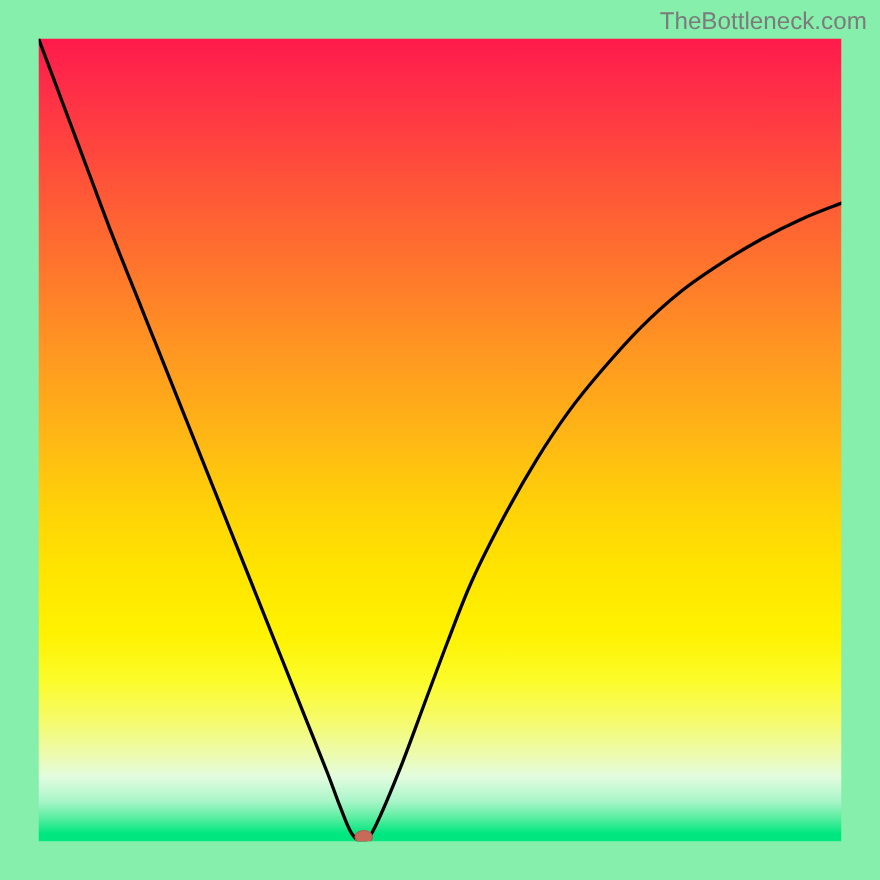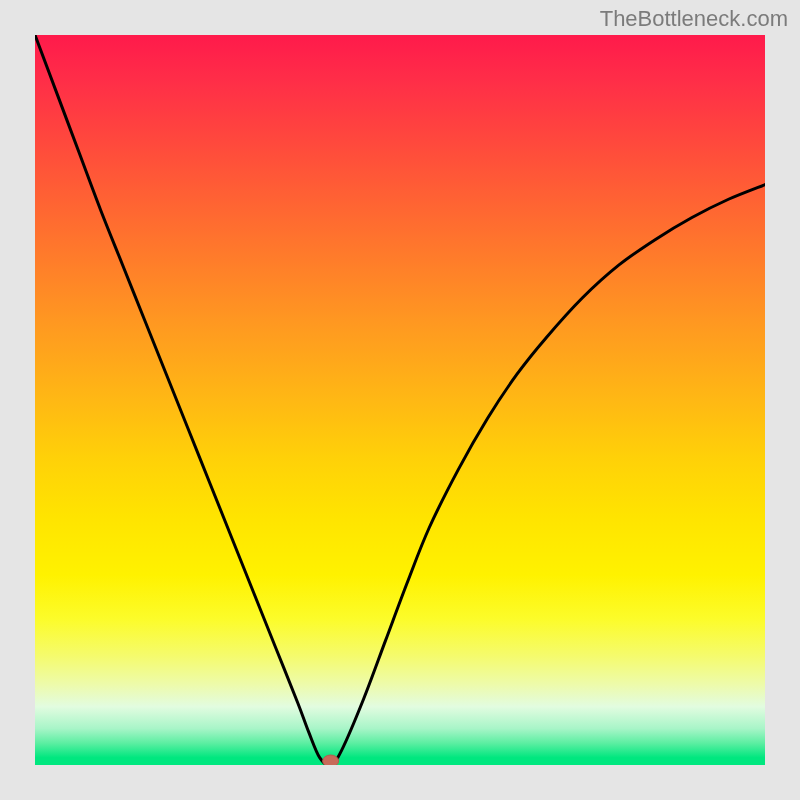--- a/index.html
+++ b/index.html
@@ -9,21 +9,21 @@
     height: 800px;
     background: #000000;
     overflow: hidden;
   }
   .frame {
     position: absolute;
     top: 0;
     left: 0;
     width: 800px;
     height: 800px;
-    background: #e5e5e5;
+    background: #86efac;
   }
   .plot {
     position: absolute;
     top: 35px;
     left: 35px;
     width: 730px;
     height: 730px;
     overflow: hidden;
   }
   .gradient {

